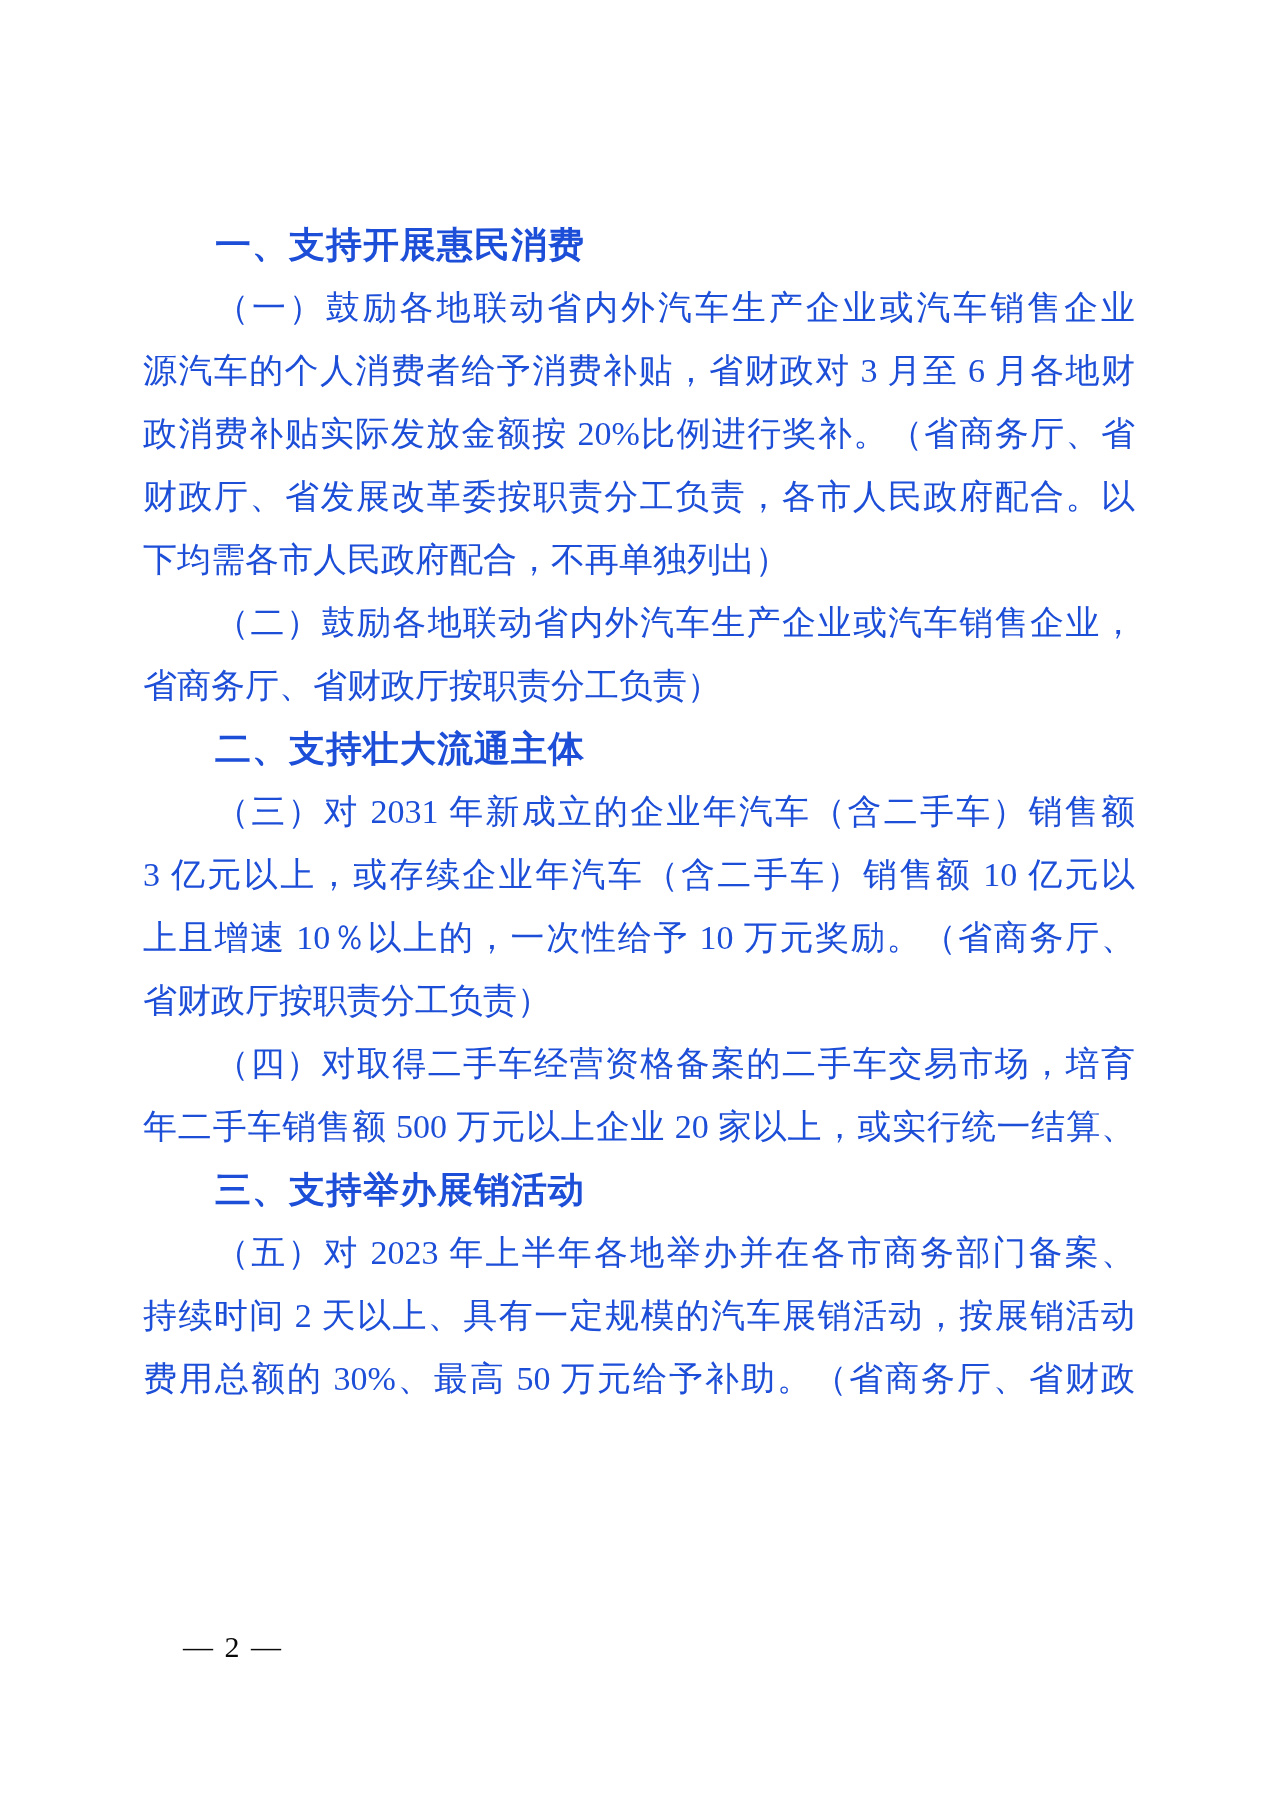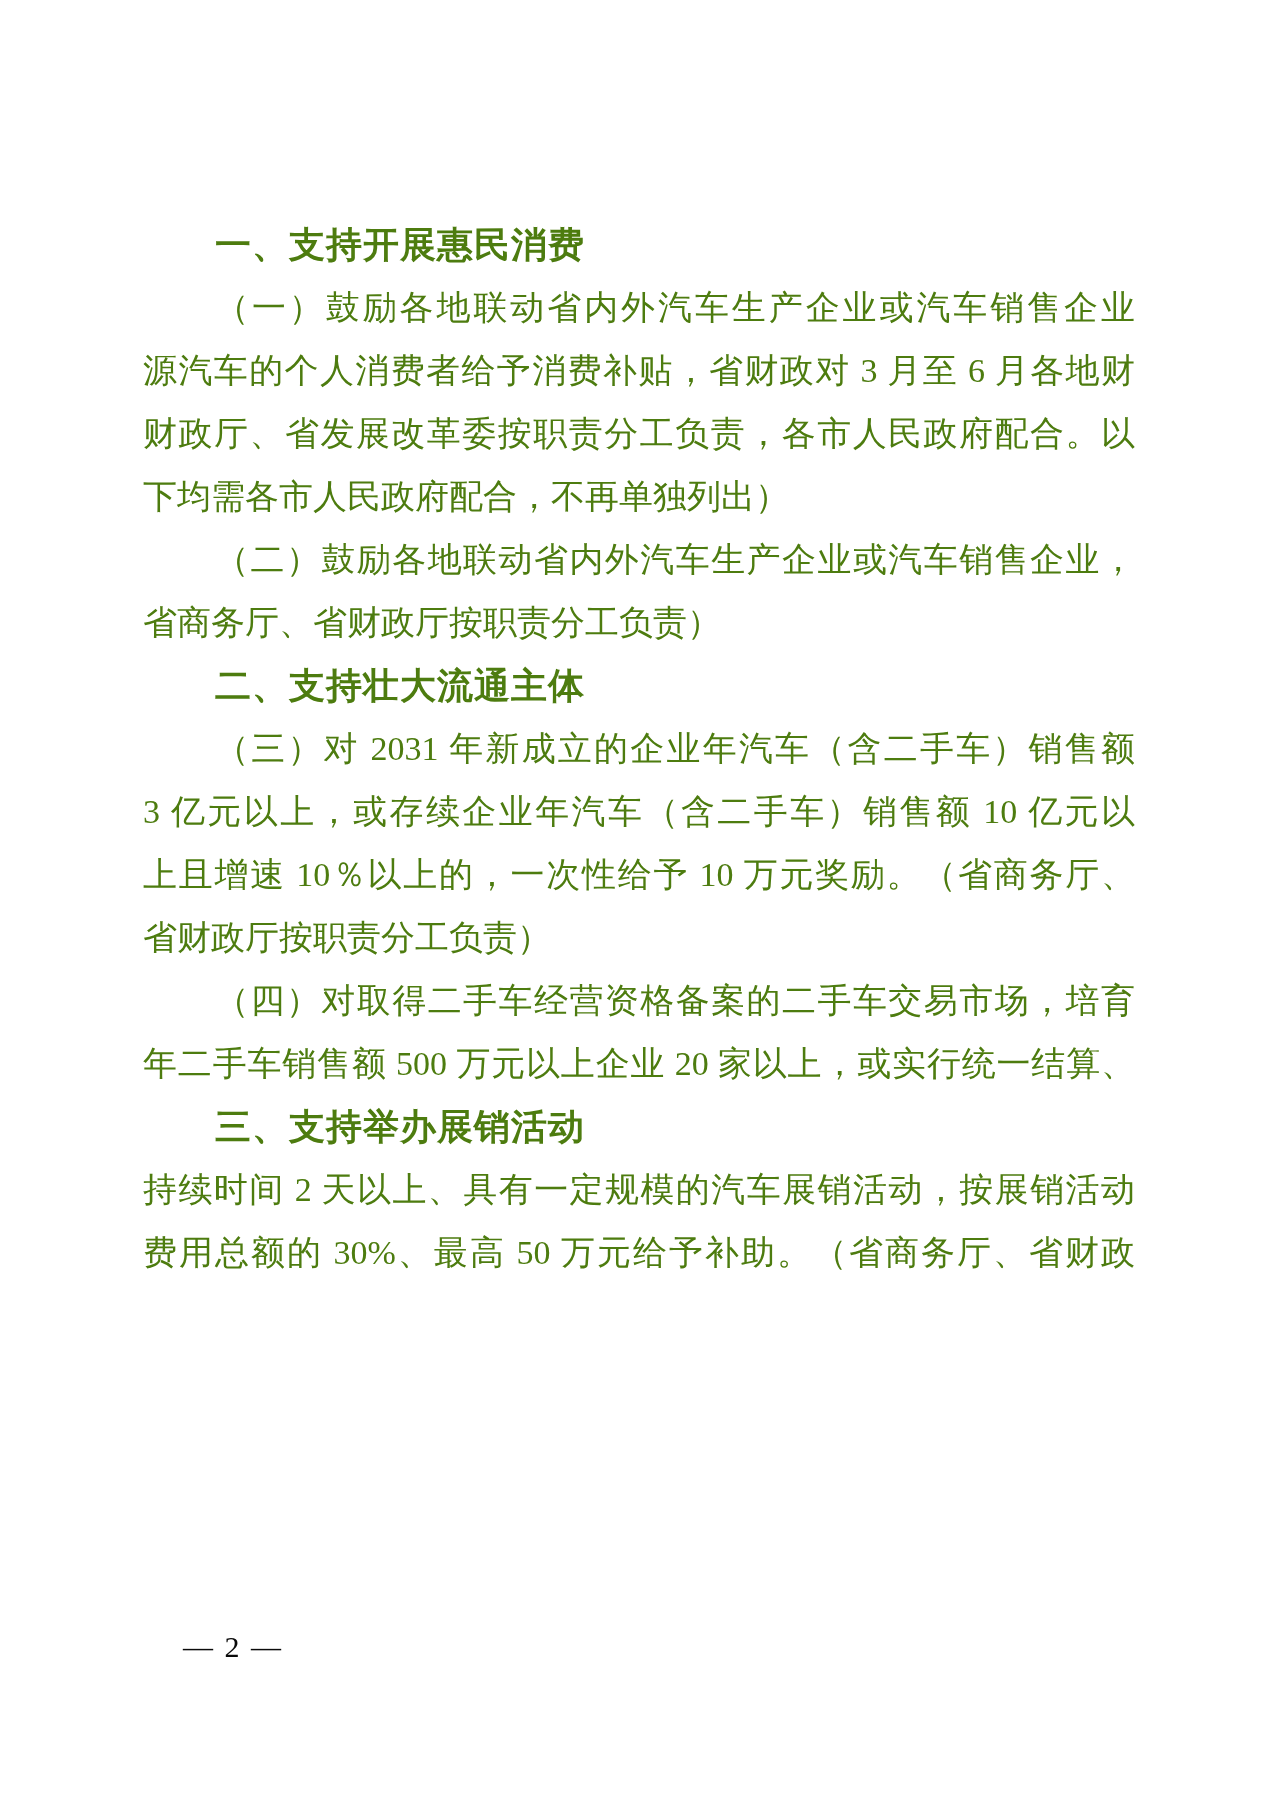--- a/index.html
+++ b/index.html
@@ -19,21 +19,21 @@
     position: absolute;
     left: 143px;
     top: 213px;
     width: 992px;
   }
   .line {
     height: 63px;
     line-height: 63px;
     font-size: 34px;
     font-family: "Liberation Serif", "DejaVu Serif", serif;
-    color: #4d7c0f;
+    color: #1d4ed8;
     text-align: justify;
     text-align-last: justify;
     overflow: hidden;
     white-space: normal;
   }
   .line.end {
     text-align: center;
     text-align-last: left;
   }
   .line.indent {
@@ -61,29 +61,31 @@
   }
 </style>
 </head>
 <body>
 
 <div class="page">
   <div class="content">
     <div class="line heading">一、支持开展惠民消费</div>
     <div class="line indent">（一）鼓励各地联动省内外汽车生产企业或汽车销售企业</div>
     <div class="line">源汽车的个人消费者给予消费补贴，省财政对 3 月至 6 月各地财</div>
+    <div class="line">政消费补贴实际发放金额按 20%比例进行奖补。（省商务厅、省</div>
     <div class="line">财政厅、省发展改革委按职责分工负责，各市人民政府配合。以</div>
     <div class="line end">下均需各市人民政府配合，不再单独列出）</div>
     <div class="line indent">（二）鼓励各地联动省内外汽车生产企业或汽车销售企业，</div>
     <div class="line end">省商务厅、省财政厅按职责分工负责）</div>
     <div class="line heading">二、支持壮大流通主体</div>
     <div class="line indent">（三）对 2031 年新成立的企业年汽车（含二手车）销售额</div>
     <div class="line">3 亿元以上，或存续企业年汽车（含二手车）销售额 10 亿元以</div>
     <div class="line">上且增速 10％以上的，一次性给予 10 万元奖励。（省商务厅、</div>
     <div class="line end">省财政厅按职责分工负责）</div>
     <div class="line indent">（四）对取得二手车经营资格备案的二手车交易市场，培育</div>
     <div class="line">年二手车销售额 500 万元以上企业 20 家以上，或实行统一结算、</div>
     <div class="line heading">三、支持举办展销活动</div>
+    <div class="line indent">（五）对 2023 年上半年各地举办并在各市商务部门备案、</div>
     <div class="line">持续时间 2 天以上、具有一定规模的汽车展销活动，按展销活动</div>
     <div class="line">费用总额的 30%、最高 50 万元给予补助。（省商务厅、省财政</div>
   </div>
   <div class="footer">— 2 —</div>
 </div>
 
 </body></html>

